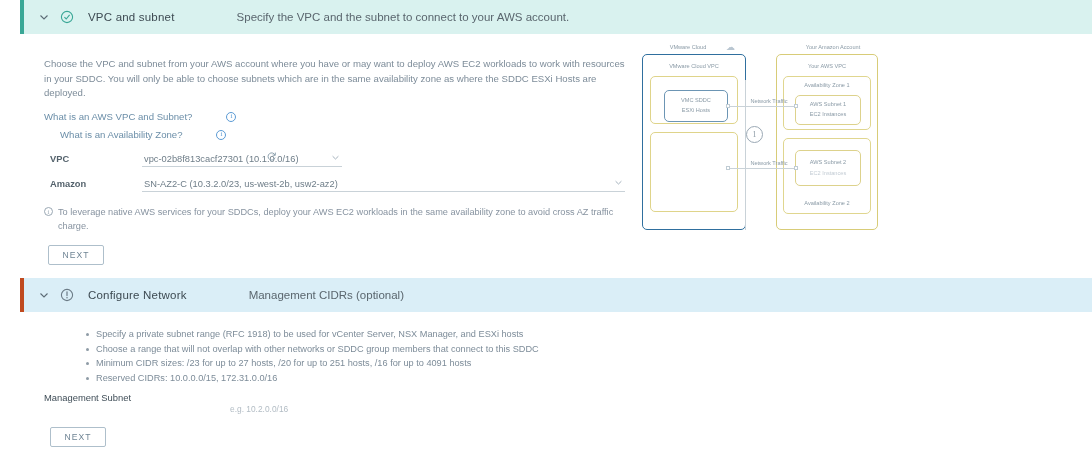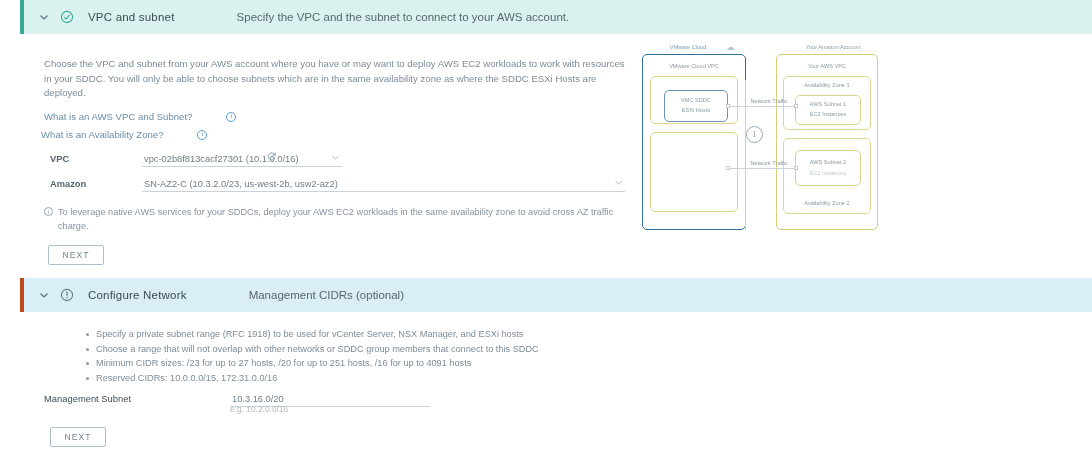--- a/index.html
+++ b/index.html
@@ -46,21 +46,21 @@
   .body-text {
     position: absolute; font-size: 9.6px; color: #7d8c99; line-height: 14.5px;
   }
   #intro { left: 44px; top: 57px; width: 585px; }
 
   .link-row {
     position: absolute; display: flex; align-items: center;
     font-size: 9.6px; color: #6b8ea8; gap: 28px;
   }
   #q1 { left: 44px; top: 111px; }
-  #q2 { left: 41px; top: 129px; }
+  #q2 { left: 60px; top: 129px; }
   .info-dot {
     display: inline-flex; width: 10px; height: 10px; margin-left: 6px;
     border: 1px solid #5b9bd5; border-radius: 50%;
     color: #5b9bd5; font-size: 7px; align-items: center; justify-content: center;
     font-family: "Liberation Serif", serif; line-height: 1;
   }
 
   
   .form-row { position: absolute; display: flex; align-items: flex-end; }
   .form-label {
@@ -246,23 +246,20 @@
 
   <ul class="bullets">
     <li>Specify a private subnet range (RFC 1918) to be used for vCenter Server, NSX Manager, and ESXi hosts</li>
     <li>Choose a range that will not overlap with other networks or SDDC group members that connect to this SDDC</li>
     <li>Minimum CIDR sizes: /23 for up to 27 hosts, /20 for up to 251 hosts, /16 for up to 4091 hosts</li>
     <li>Reserved CIDRs: 10.0.0.0/15, 172.31.0.0/16</li>
   </ul>
 
   <div class="form-row" id="row-mgmt">
     <div class="form-label">Management Subnet</div>
-    <div class="form-field">
-      <span class="form-value">10.3.16.0/20</span>
-    </div>
   </div>
   <div class="helper">e.g. 10.2.0.0/16</div>
 
   <div class="btn" id="next2">NEXT</div>
 
   <div id="diagram">
 
     <div class="d-lbl" style="left:12px; top:4px; width:76px;">VMware Cloud</div>
     <span class="cloud-ic" style="left:88px; top:2px;">☁</span>
     <div class="d-lbl" style="left:140px; top:4px; width:110px;">Your Amazon Account</div>

